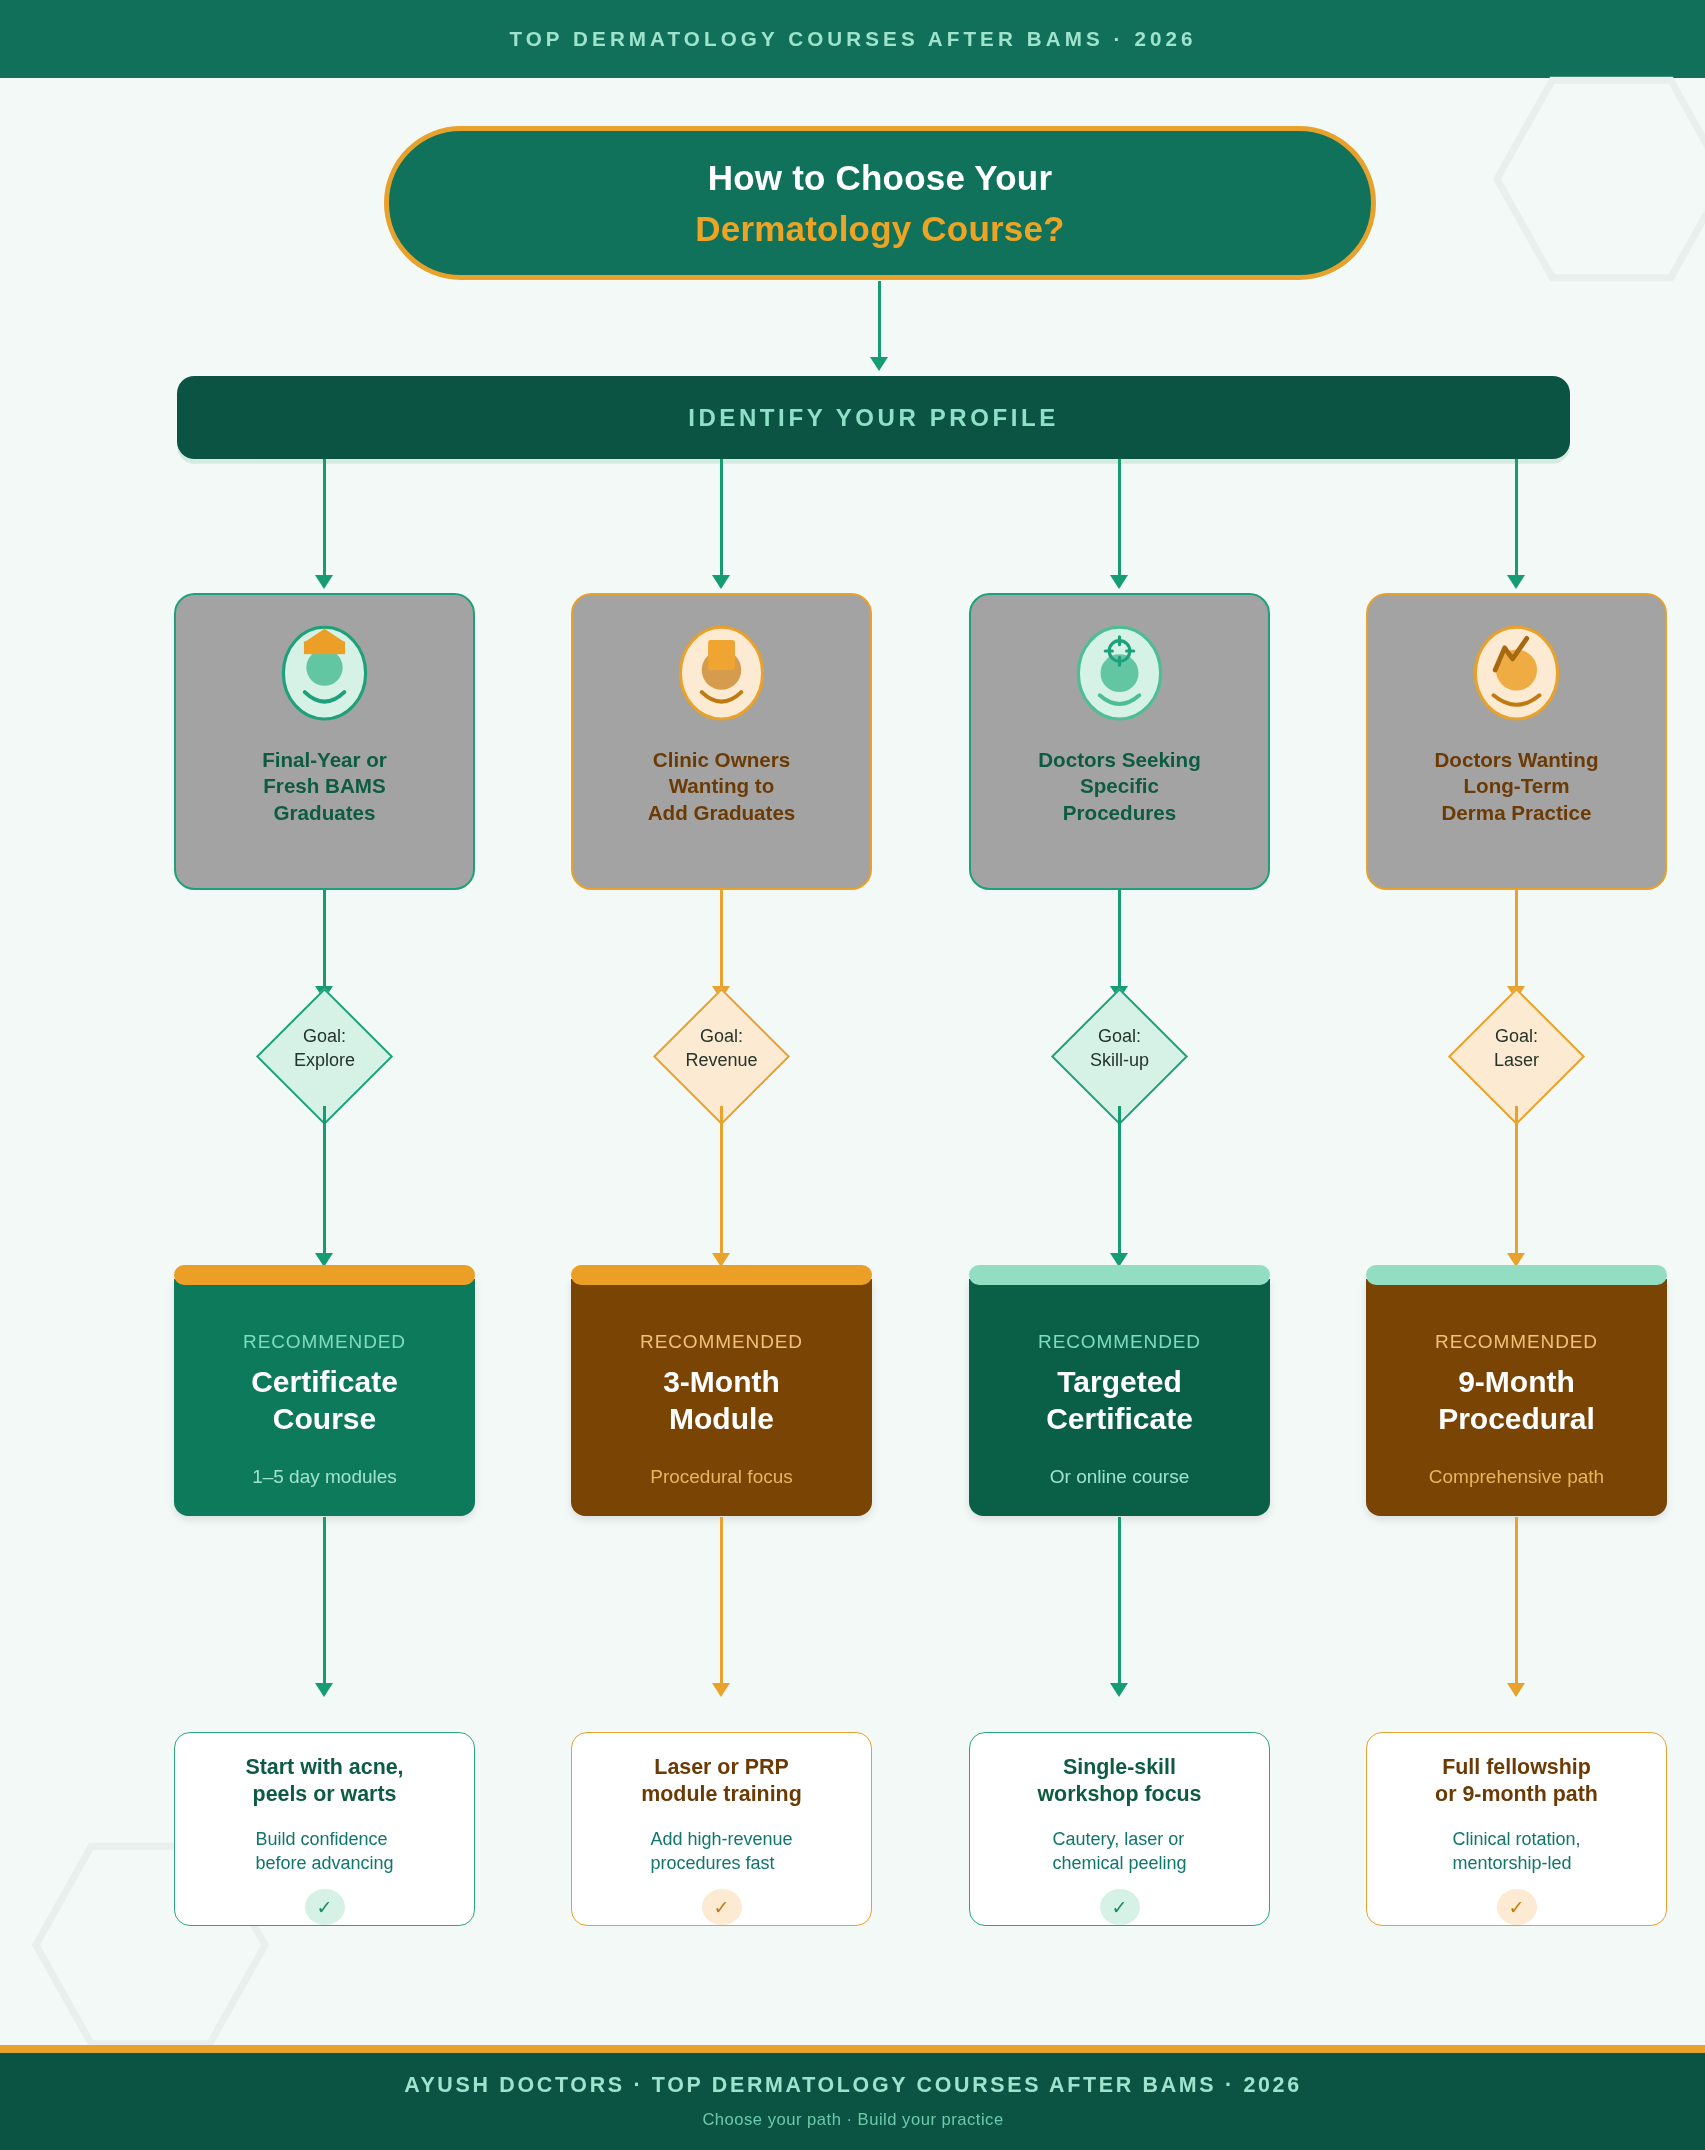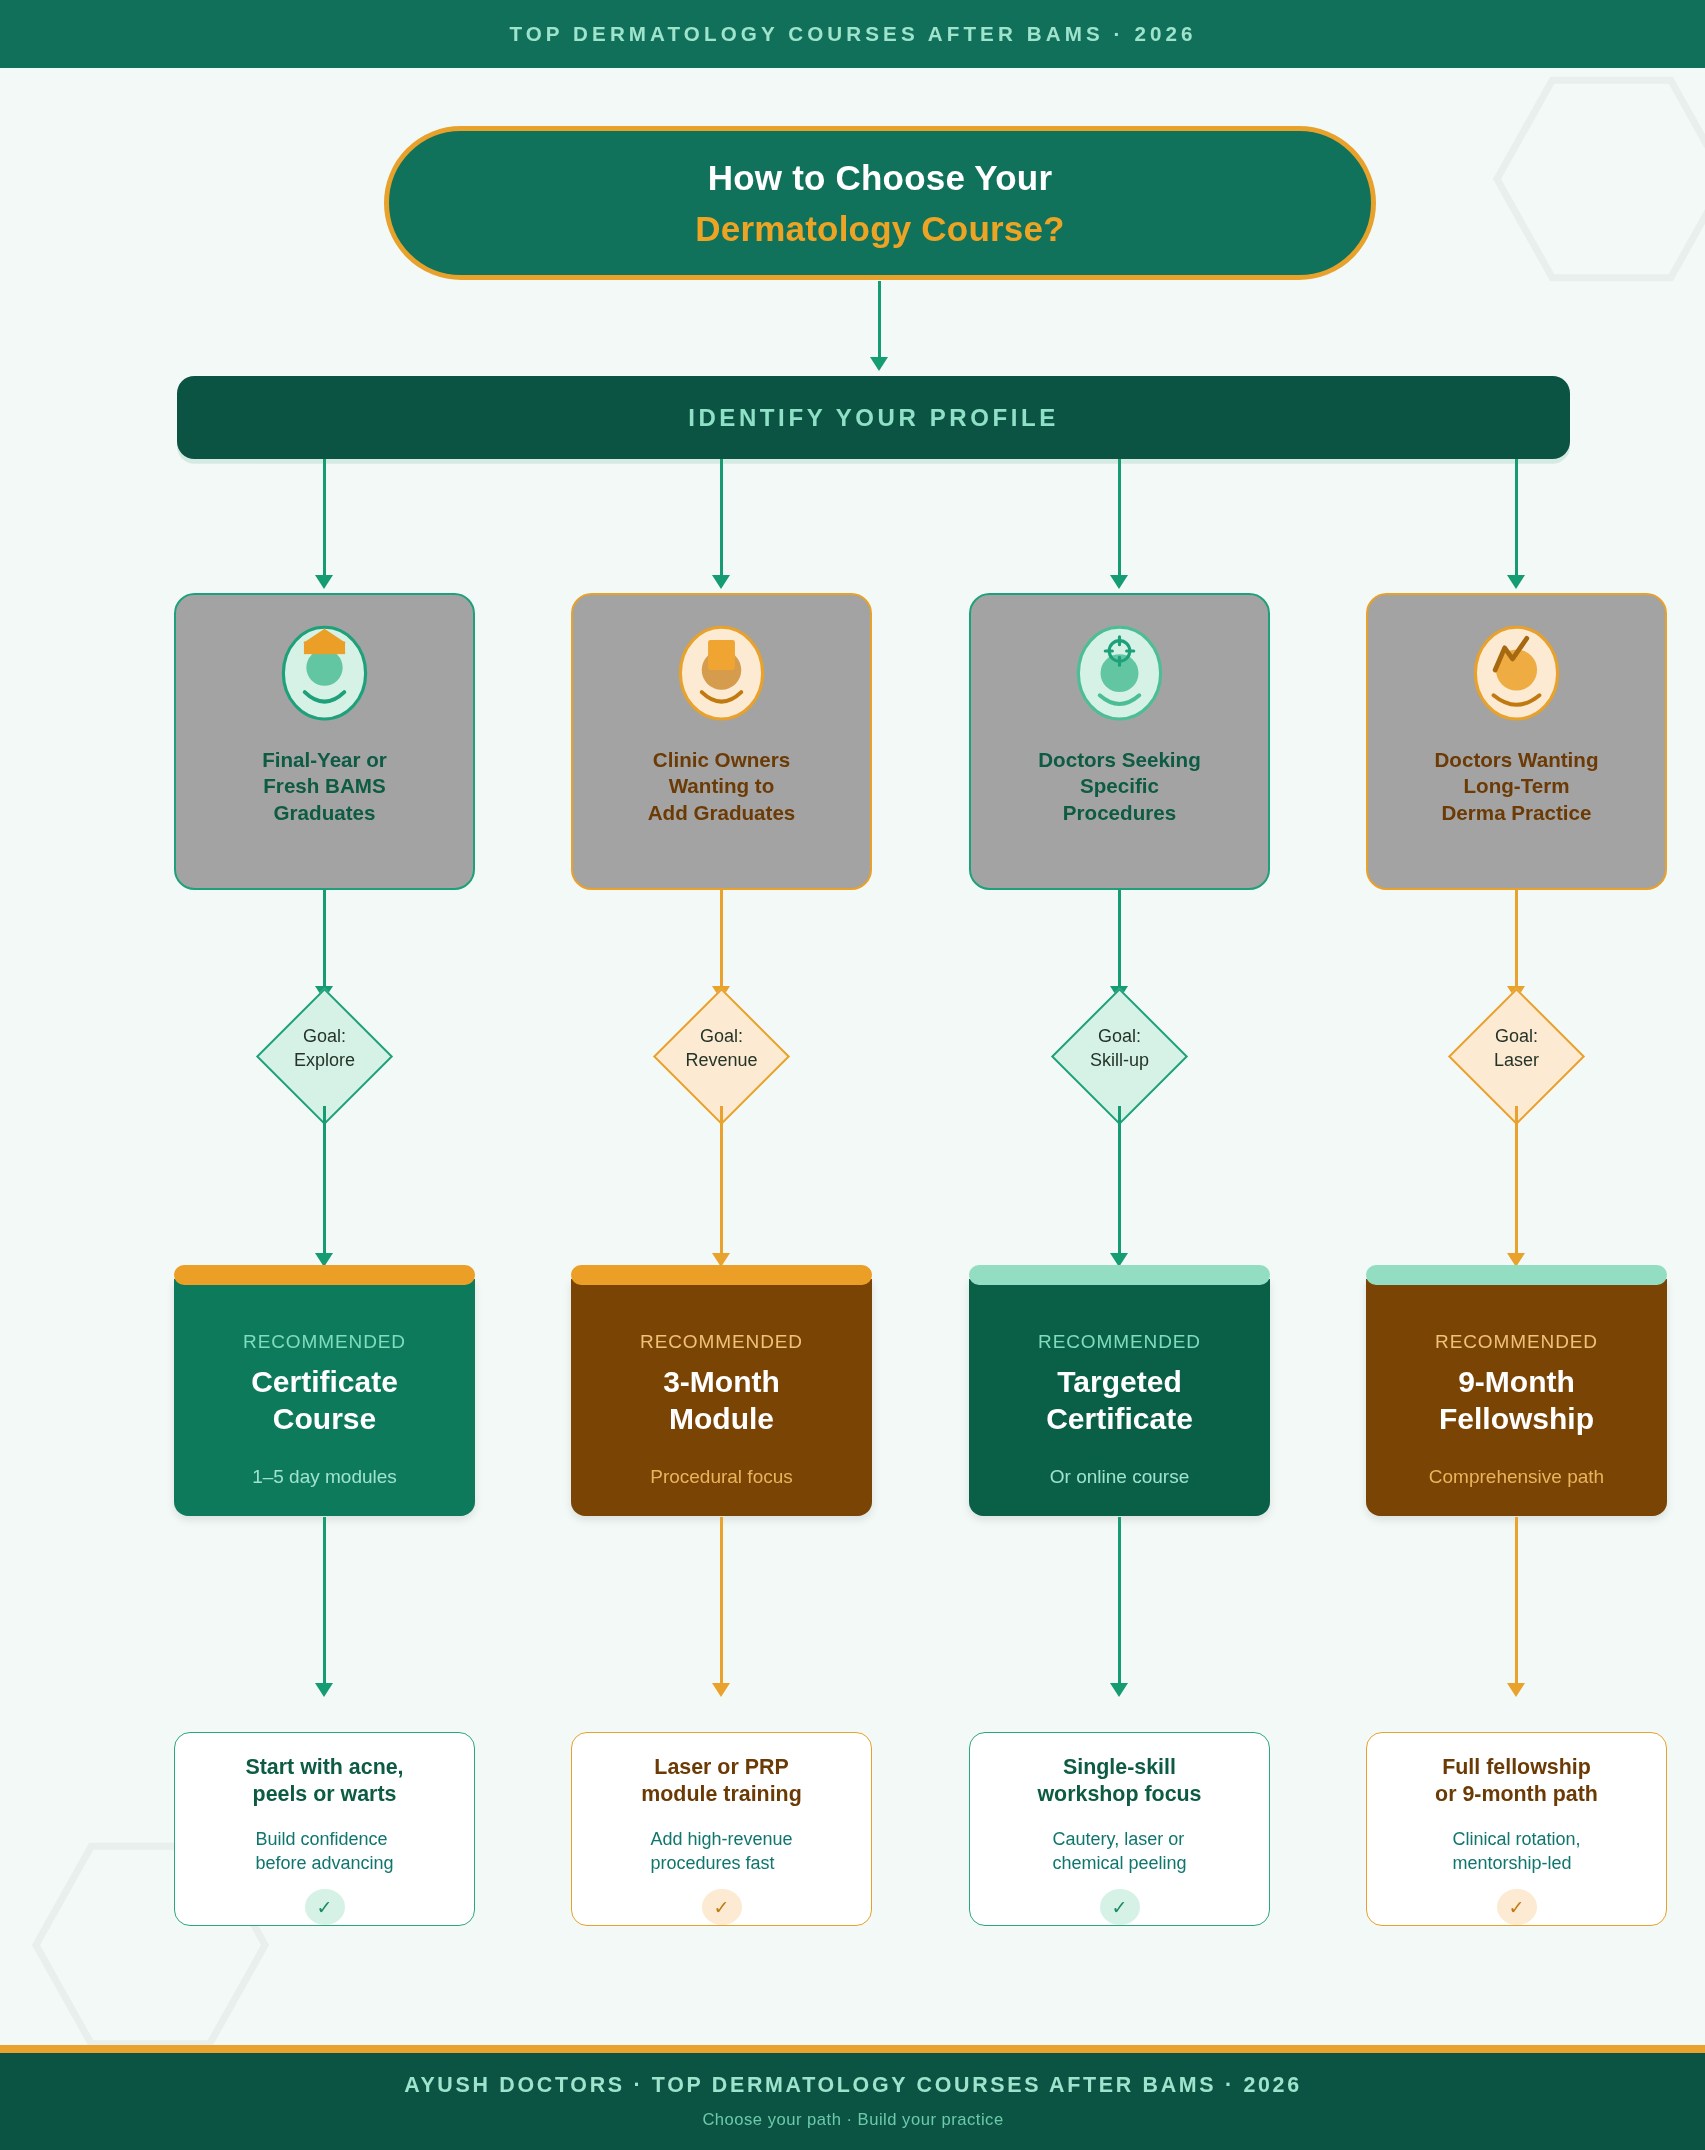--- a/index.html
+++ b/index.html
@@ -11,21 +11,21 @@
     overflow:hidden;
   }
 
   
   .hex-deco { position:absolute; pointer-events:none; opacity:1; }
   .hex-tr { top:76px; right:-24px; }
   .hex-bl { left:32px; bottom:103px; }
 
   
   .topbar {
-    position:absolute; left:0; top:0; width:1706px; height:68px;
+    position:absolute; left:0; top:0; width:1706px; height:78px;
     background:#11705A;
     display:flex; align-items:center; justify-content:center;
   }
   .topbar-text {
     color:#9FE3CD; font-size:20.6px; font-weight:700;
     letter-spacing:4.1px;
   }
 
   
   .canvas { position:absolute; left:0; top:78px; width:1706px; height:1967px;margin-left:27px; }
@@ -404,21 +404,21 @@
       </div>
 
       <div class="line amber" style="left:149px; top:1028px; height:150px;"></div>
       <div class="arrow amber" style="left:141px; top:1175px;"></div>
 
       <div class="rec-card" style="background:#7A4405;">
         <div class="rec-cap" style="background:#93DEC3;"></div>
         <div class="rec-kicker" style="color:#EFC278;">RECOMMENDED</div>
         <div class="rec-title">
           <div>9-Month</div>
-          <div>Fellowship</div>
+          <div>Procedural</div>
         </div>
         <div class="rec-sub" style="color:#E8B45C;">Comprehensive path</div>
       </div>
 
       <div class="line amber" style="left:149px; top:1439px; height:170px;"></div>
       <div class="arrow amber" style="left:141px; top:1605px;"></div>
 
       <div class="out-card amber">
         <div class="out-title brown">
           <div>Full fellowship</div>

